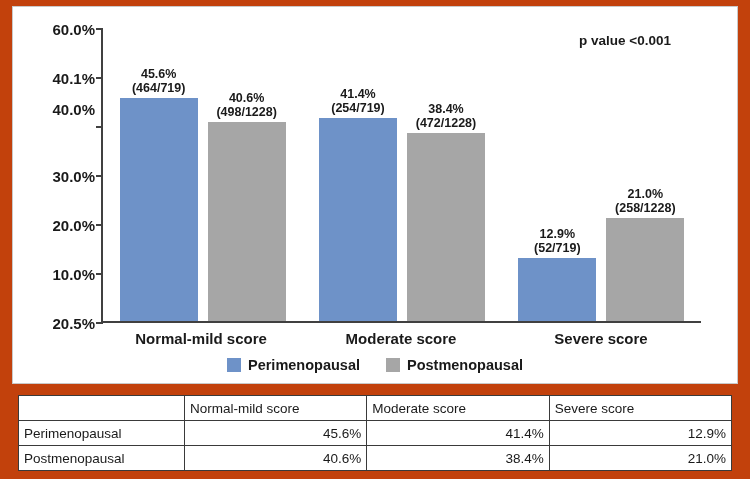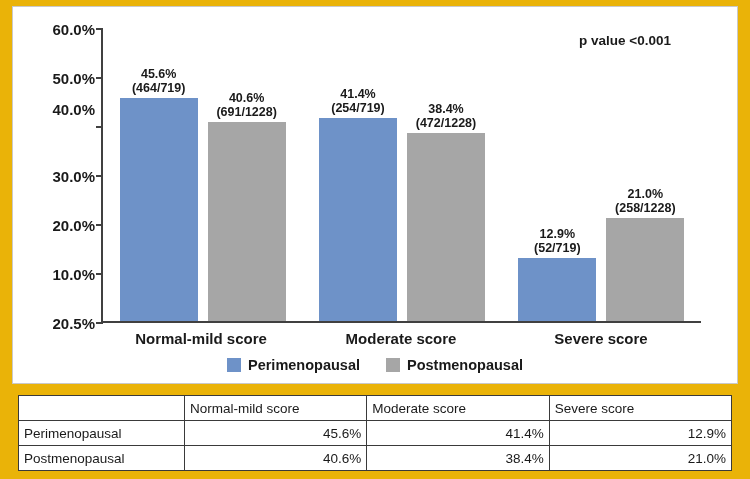--- a/index.html
+++ b/index.html
@@ -10,21 +10,21 @@
   body {
     width: 750px;
     height: 479px;
     font-family: "Liberation Sans", sans-serif;
     overflow: hidden;
   }
   #root {
     position: relative;
     width: 750px;
     height: 479px;
-    background: #eab308;
+    background: #c2410c;
   }
   .chart-card {
     position: absolute;
     left: 12px;
     top: 6px;
     width: 726px;
     height: 378px;
     background: #ffffff;
     border: 1px solid #c9c9c9;
     box-sizing: border-box;
@@ -198,42 +198,42 @@
 
       <div class="y-label" style="top:196px;text-align:center;">20.0%</div>
       <div class="tick" style="top:195px;"></div>
 
       <div class="y-label" style="top:147px;">30.0%</div>
       <div class="tick" style="top:146px;"></div>
 
       <div class="y-label" style="top:80px;">40.0%</div>
       <div class="tick" style="top:97px;"></div>
 
-      <div class="y-label" style="top:49px;">50.0%</div>
+      <div class="y-label" style="top:49px;">40.1%</div>
       <div class="tick" style="top:48px;"></div>
 
       <div class="y-label" style="top:0px;">60.0%</div>
       <div class="tick" style="top:-1px;"></div>
 
       <div class="bars">
 
         <div class="group">
           <div class="bar-wrap">
             <div class="bar series0" style="height:223px;">
               <div class="bar-label">
                 <span>45.6%</span><br>
                 <span>(464/719)</span>
               </div>
             </div>
           </div>
           <div class="bar-wrap">
             <div class="bar series1" style="height:199px;">
               <div class="bar-label">
                 <span>40.6%</span><br>
-                <span>(691/1228)</span>
+                <span>(498/1228)</span>
               </div>
             </div>
           </div>
         </div>
 
         <div class="group">
           <div class="bar-wrap">
             <div class="bar series0" style="height:203px;">
               <div class="bar-label">
                 <span>41.4%</span><br>

